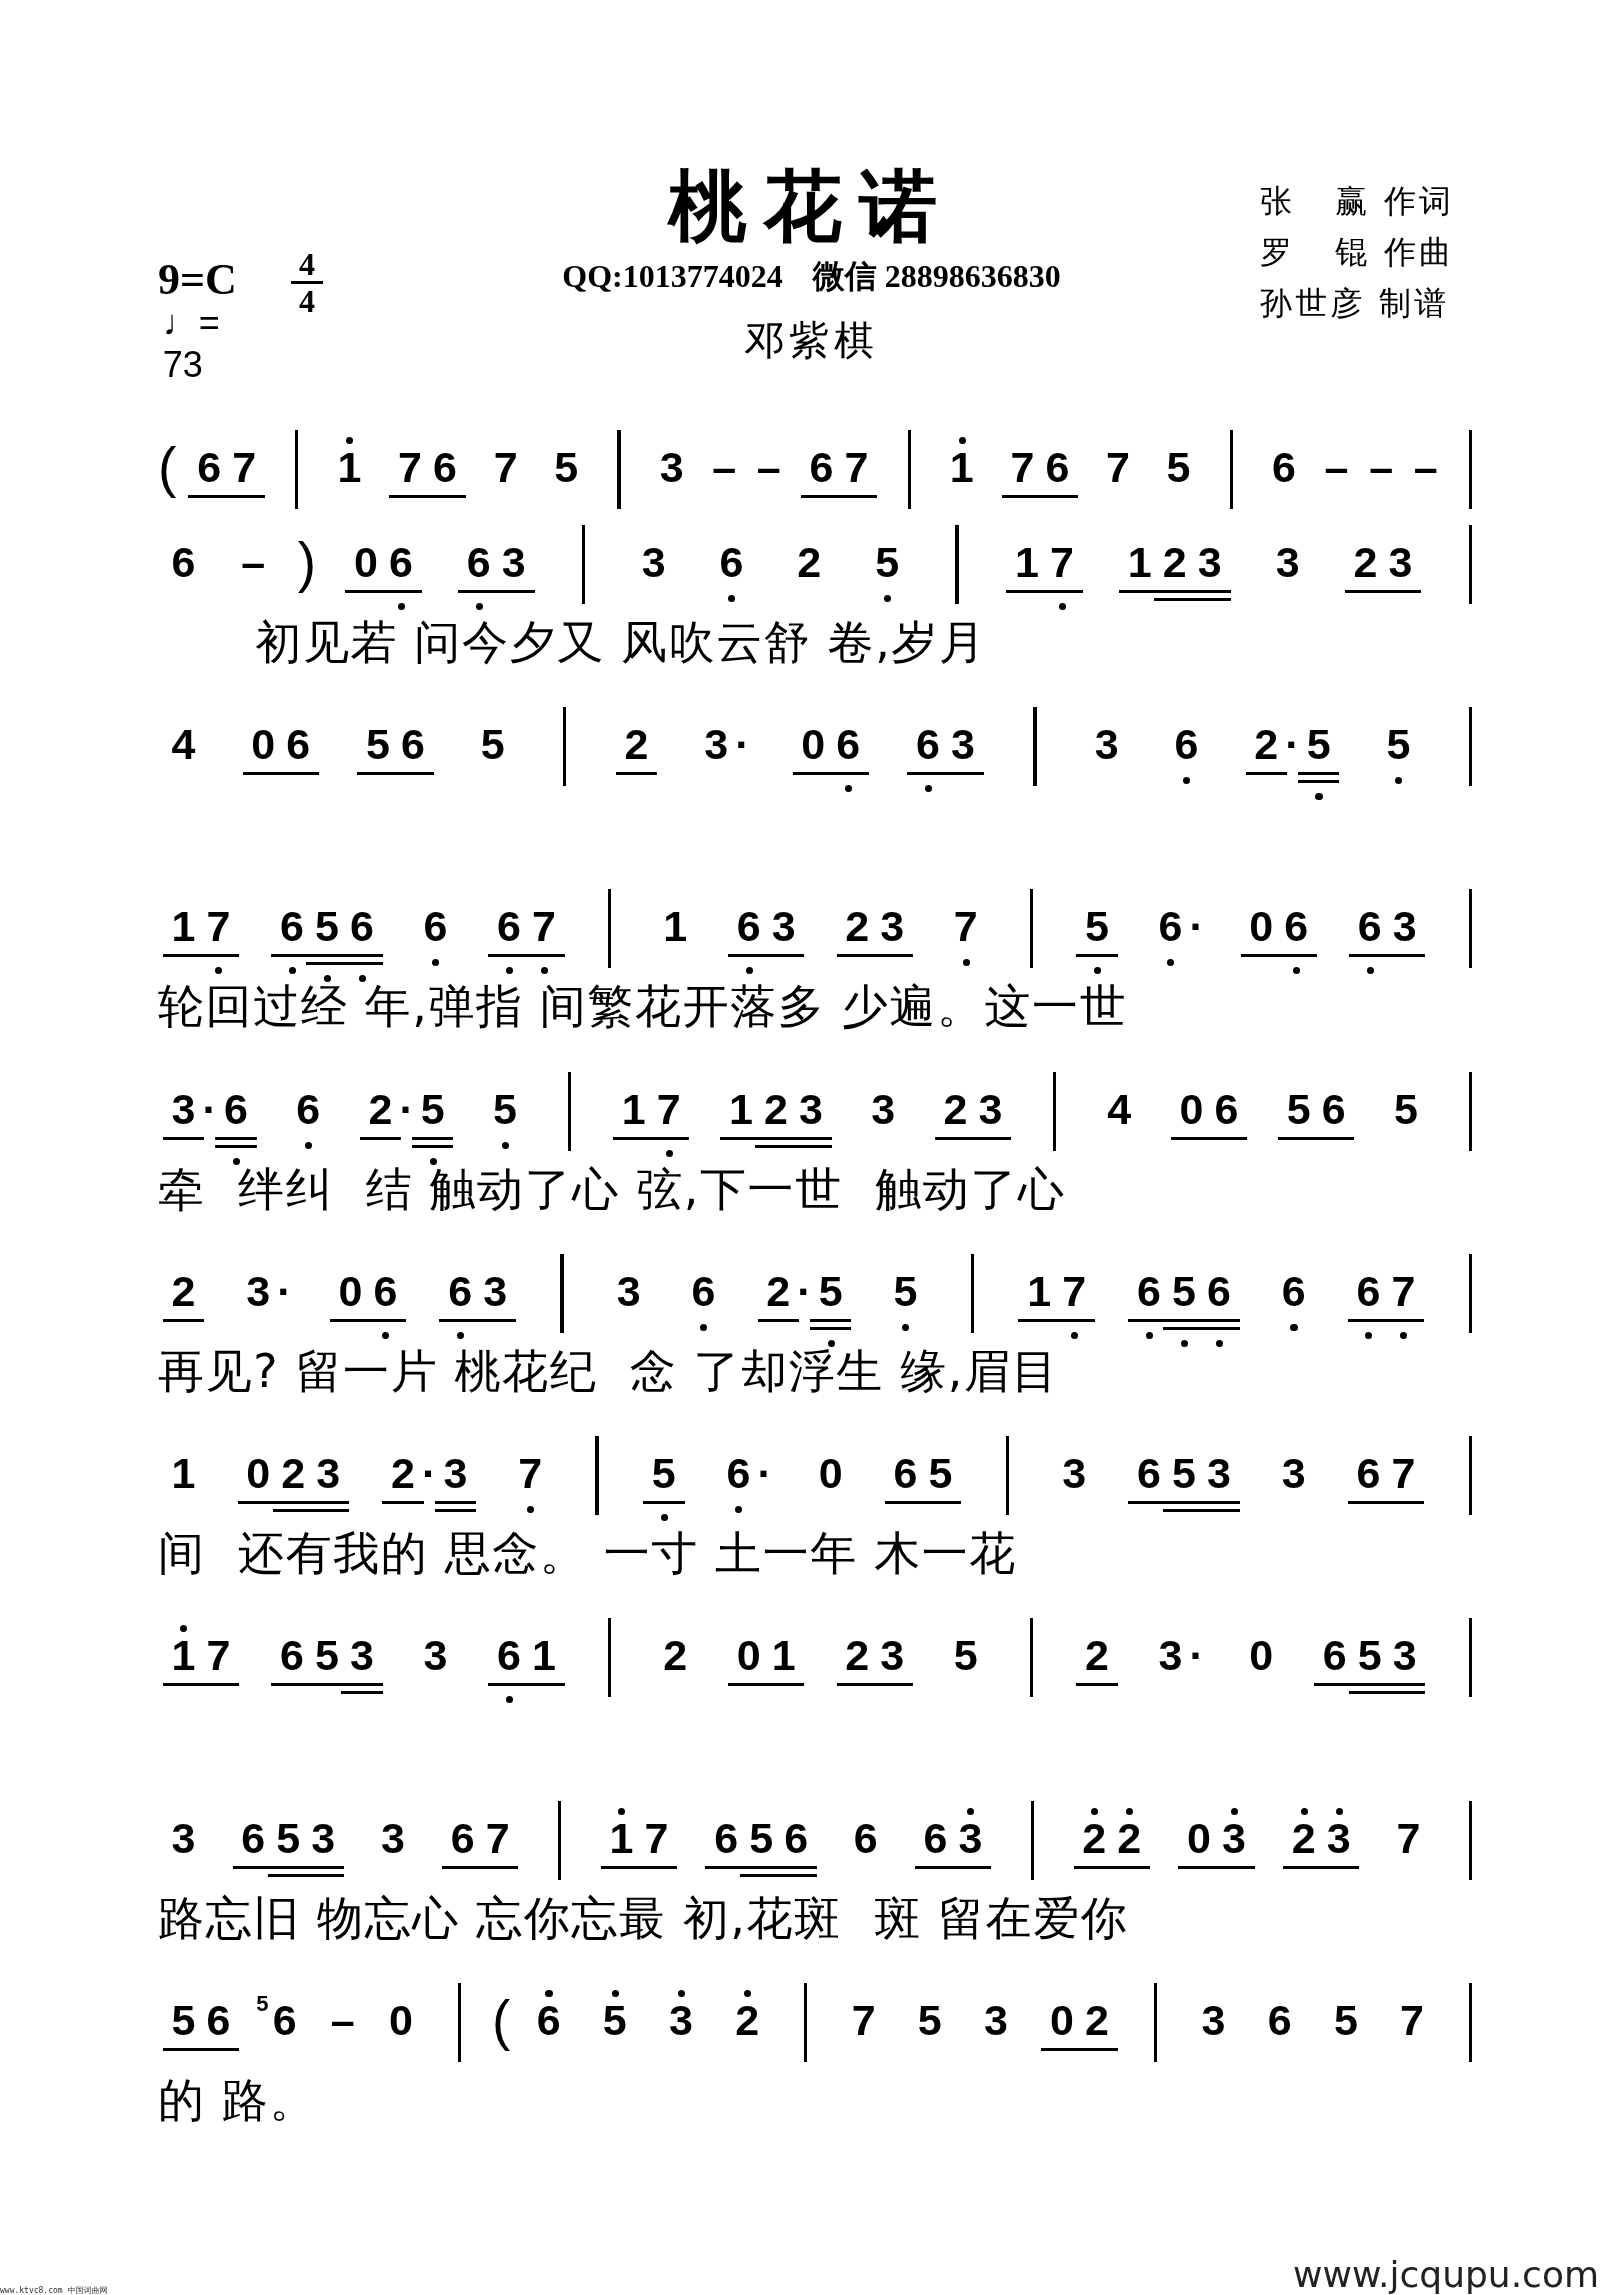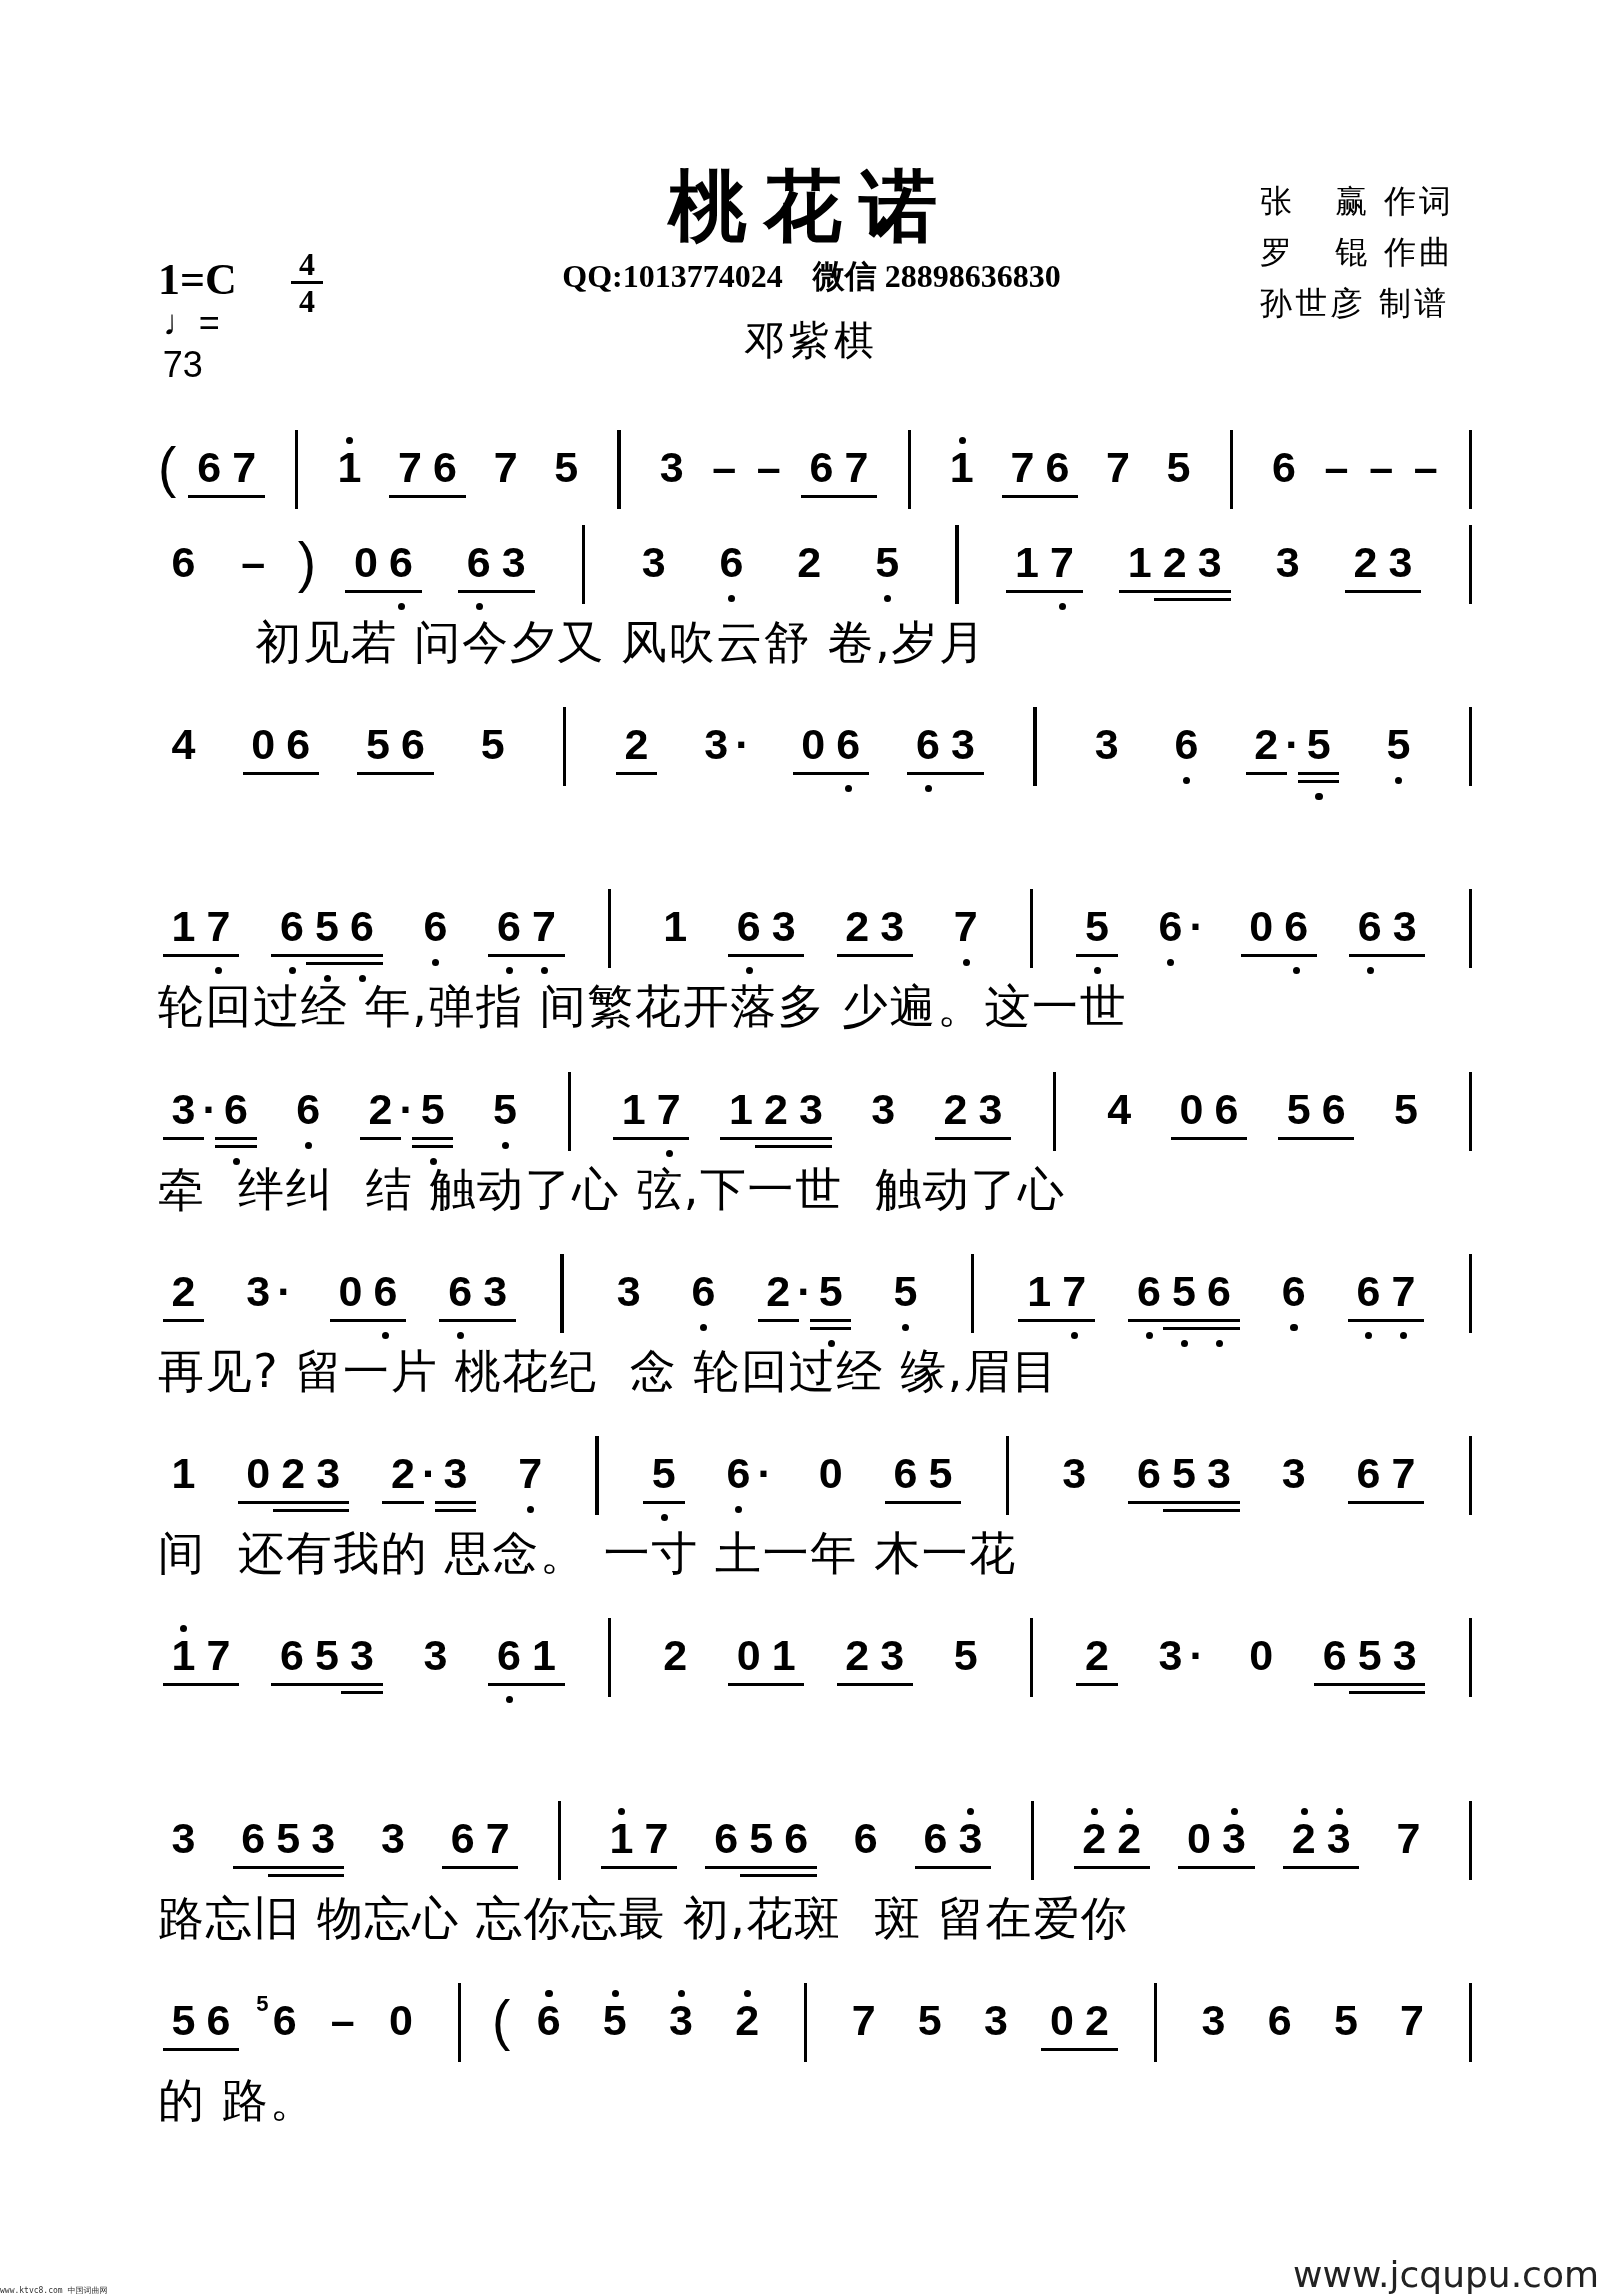--- a/index.html
+++ b/index.html
@@ -40,21 +40,21 @@
 </div>
 <div class="singer">邓紫棋</div>
 
 <div class="credits">
   <div>张   赢 作词</div>
   <div>罗   锟 作曲</div>
   <div>孙世彦 制谱</div>
 </div>
 
 <div class="keysig">
-  <span class="k">1=C</span>
+  <span class="k">9=C</span>
   <div class="meter">
     <div>4</div>
     <div class="bar"></div>
     <div>4</div>
   </div>
   <div class="t">♩= 73</div>
 </div>
 
 <div id="score">
     <div class="row" style="top: 424px;">
@@ -363,21 +363,21 @@
         </span>
         <span style="display: inline-flex; position: relative; margin: 0px 8px;">
           <span class="item n">6<span class="dotB" style="top: 76px;"></span></span>
         </span>
         <span style="display: inline-flex; position: relative; margin: 0px 8px;">
           <span class="item n">6<span class="ul" style="top: 71px;"></span><span class="dotB" style="top: 84px;"></span></span>
           <span class="item n">7<span class="ul" style="top: 71px;"></span><span class="dotB" style="top: 84px;"></span></span>
         </span>
         <span class="item bar"></span>
       </div>
-      <div class="lyrics">再见? 留一片 桃花纪  念 轮回过经 缘,眉目</div>
+      <div class="lyrics">再见? 留一片 桃花纪  念 了却浮生 缘,眉目</div>
     </div>
     <div class="row" style="top: 1430px;">
       <div class="notes" style="justify-content: space-between;">
         <span style="display: inline-flex; position: relative; margin: 0px 8px;">
           <span class="item n">1</span>
         </span>
         <span style="display: inline-flex; position: relative; margin: 0px 8px;">
           <span class="item n">0<span class="ul" style="top: 71px;"></span></span>
           <span class="item n">2<span class="ul" style="top: 71px;"></span><span class="ul" style="top: 79px;"></span></span>
           <span class="item n">3<span class="ul" style="top: 71px;"></span><span class="ul" style="top: 79px;"></span></span>

